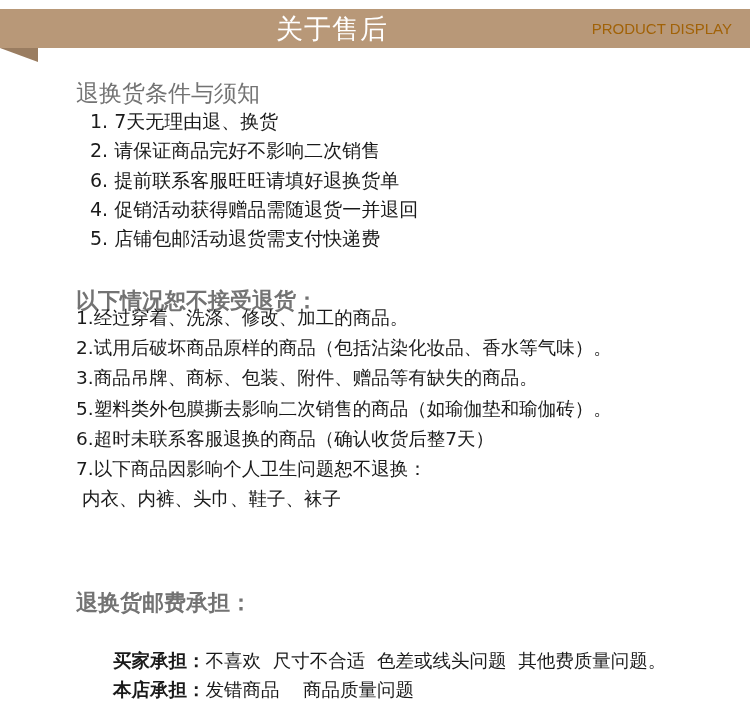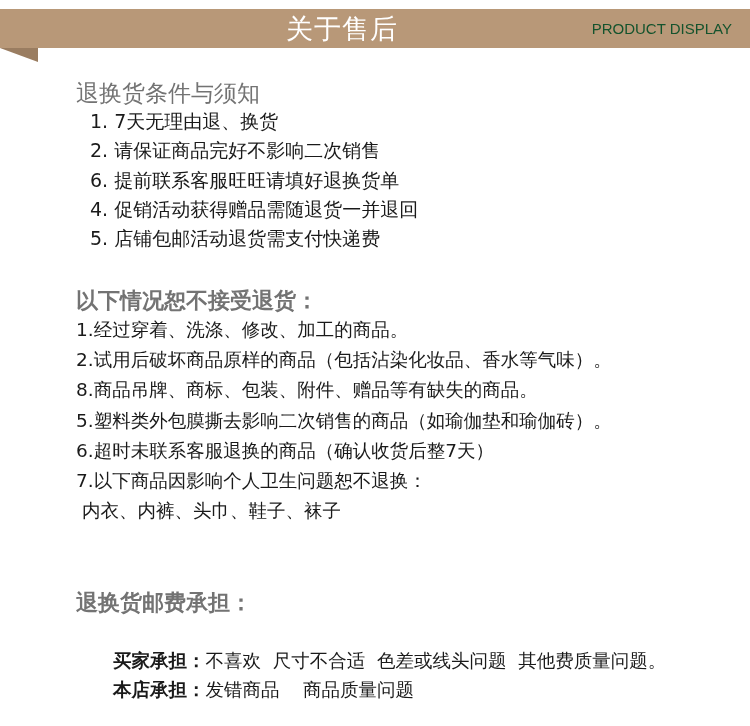--- a/index.html
+++ b/index.html
@@ -33,31 +33,31 @@
     .banner-title {
       position: absolute;
       left: 0;
       width: 652px;
       top: 12px;
       text-align: center;
       font-size: 27px;
       line-height: 34px;
       color: #ffffff;
       letter-spacing: 1px;
-      padding-left: 16px;
+      padding-left: 6px;
     }
     .banner-title span { display: inline-block; margin-left: 0; }
     .banner-sub {
       position: absolute;
       right: 18px;
       top: 19px;
       font-family: "Liberation Sans", sans-serif;
       font-size: 15px;
       line-height: 20px;
-      color: #14532d;
+      color: #a16207;
       letter-spacing: 0px;
     }
     .section-heading {
       position: absolute;
       left: 76px;
       color: #737373;
       font-size: 23px;
       line-height: 28px;
       white-space: nowrap;
     }
@@ -101,24 +101,24 @@
 <div class="section-heading" style="top:79px;">退换货条件与须知</div>
 <ul class="list list1" style="top:107px;">
   <li>1. 7天无理由退、换货</li>
   <li>2. 请保证商品完好不影响二次销售</li>
   <li>6. 提前联系客服旺旺请填好退换货单</li>
   <li>4. 促销活动获得赠品需随退货一并退回</li>
   <li>5. 店铺包邮活动退货需支付快递费</li>
 </ul>
 
 <div class="section-heading bold" style="top:287px;">以下情况恕不接受退货：</div>
-<ul class="list list2" style="top:315px;">
+<ul class="list list2" style="top:303px;">
   <li>1.经过穿着、洗涤、修改、加工的商品。</li>
   <li>2.试用后破坏商品原样的商品（包括沾染化妆品、香水等气味）。</li>
-  <li>8.商品吊牌、商标、包装、附件、赠品等有缺失的商品。</li>
+  <li>3.商品吊牌、商标、包装、附件、赠品等有缺失的商品。</li>
   <li>5.塑料类外包膜撕去影响二次销售的商品（如瑜伽垫和瑜伽砖）。</li>
   <li>6.超时未联系客服退换的商品（确认收货后整7天）</li>
   <li>7.以下商品因影响个人卫生问题恕不退换：</li>
   <li class="indent">内衣、内裤、头巾、鞋子、袜子</li>
 </ul>
 
 <div class="section-heading bold" style="top:589px;text-align:right;">退换货邮费承担：</div>
 
 <div class="fee-row" style="top:648px;">
   <span class="label">买家承担：</span><span style="white-space:pre;">不喜欢  尺寸不合适  色差或线头问题  其他费质量问题。</span>

